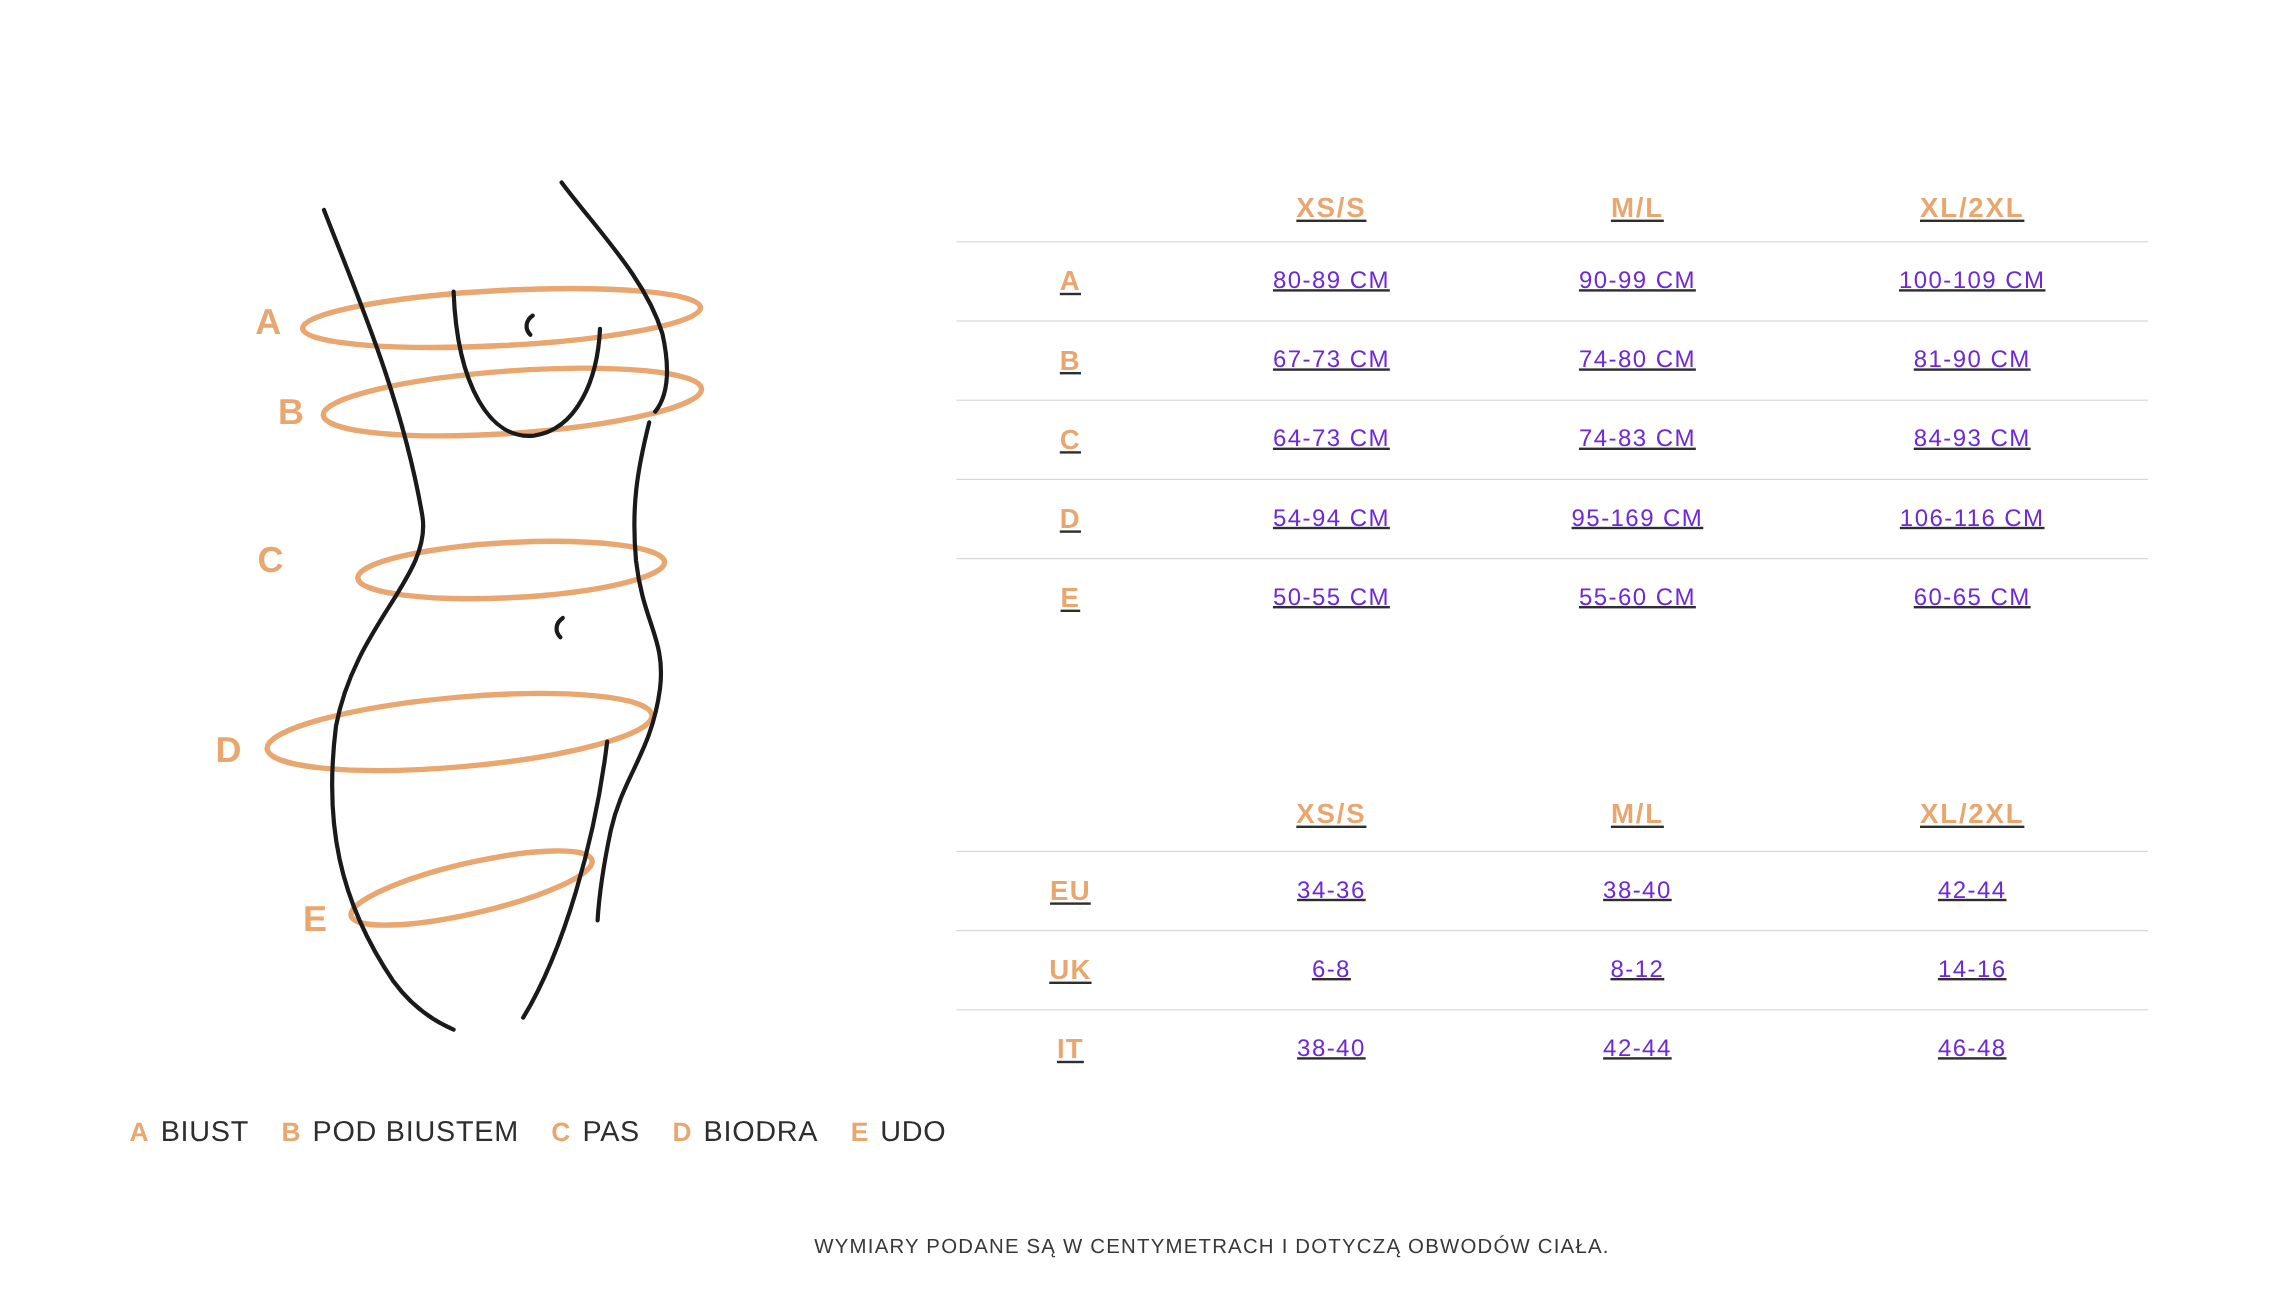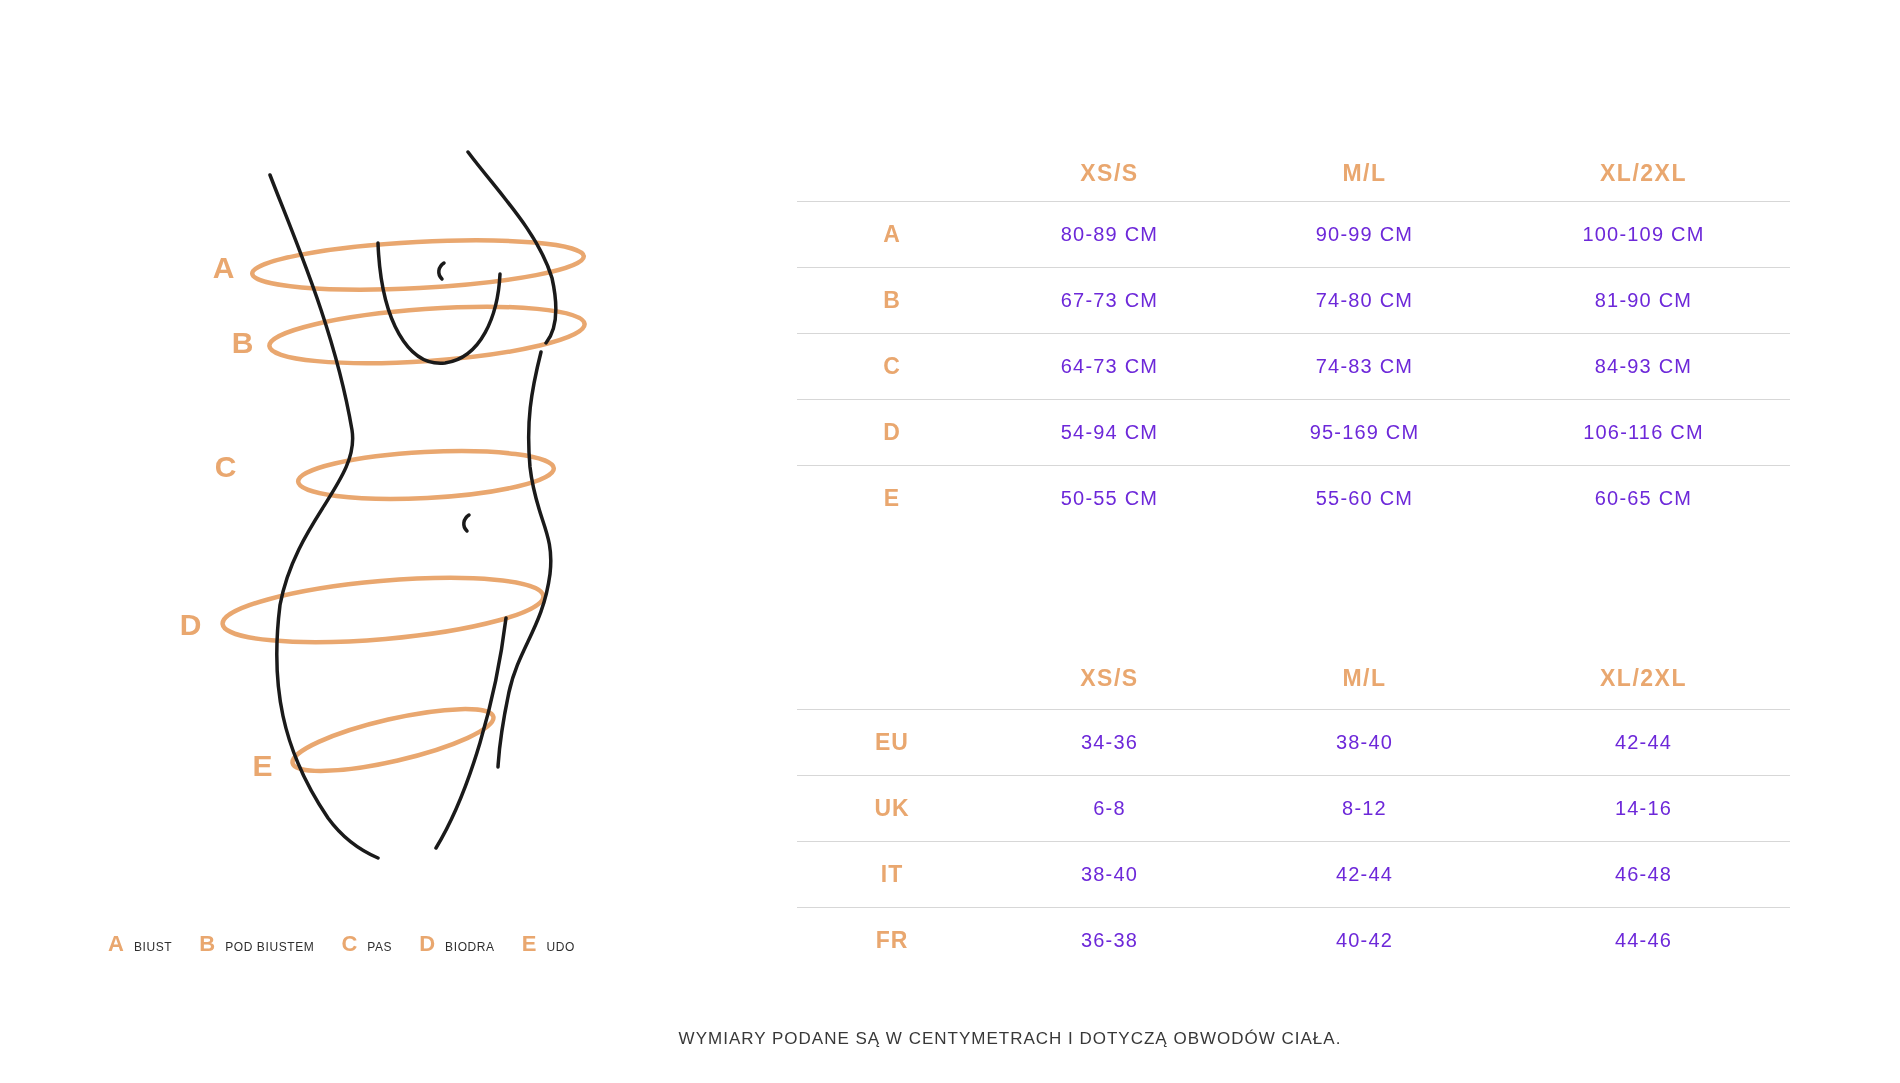--- a/index.html
+++ b/index.html
@@ -25,21 +25,21 @@
   }
 
   
   .legend {
     position:absolute; left:108px; top:931px;
     display:flex; gap:27px; align-items:baseline;
     white-space:nowrap; line-height:26px;
   }
   .legend-item { display:flex; gap:10px; align-items:baseline; }
   .legend-letter { color:#e9a76f; font-weight:bold; font-size:22px; }
-  .legend-label { color:#2e2e2e; font-size:12px; letter-spacing:0.6px; }
+  .legend-label { color:#2e2e2e; font-size:24px; letter-spacing:0.6px; }
 
   
   .section-title {
     position:absolute; left:957px; width:803px;
     text-align:center;
     font-size:38px; line-height:44px;
     font-weight:300;
     letter-spacing:3px;
     color:#2b2b2b;
   }
@@ -47,20 +47,21 @@
   .title-converter { top:578px; }
 
   
   .tbl { position:absolute; left:797px; width:993px; }
   .tbl-sizes { top:145px; }
   .tbl-converter { top:648px; }
   .trow {
     display:grid;
     grid-template-columns:190px 245px 265px 293px;
     align-items:center;
+    text-decoration:underline;
   }
   .trow > div { text-align:center; }
   .thead { height:56px; }
   .tbl-converter .thead { height:61px; }
   .tbody-row { height:66px; border-top:1px solid #d7d7d7; }
   .col-header {
     color:#e9a76f; font-weight:bold;
     font-size:23px; letter-spacing:1.5px;
   }
   .row-label {
@@ -198,23 +199,17 @@
       <div class="row-value">6-8</div>
       <div class="row-value">8-12</div>
       <div class="row-value">14-16</div>
     </div>
     <div class="trow tbody-row">
       <div class="row-label">IT</div>
       <div class="row-value">38-40</div>
       <div class="row-value">42-44</div>
       <div class="row-value">46-48</div>
     </div>
-    <div class="trow tbody-row">
-      <div class="row-label">FR</div>
-      <div class="row-value">36-38</div>
-      <div class="row-value">40-42</div>
-      <div class="row-value">44-46</div>
-    </div>
   </div>
 
   <div class="footer-note">WYMIARY PODANE SĄ W CENTYMETRACH I DOTYCZĄ OBWODÓW CIAŁA.</div>
 
 </div>
 
 </body></html>

